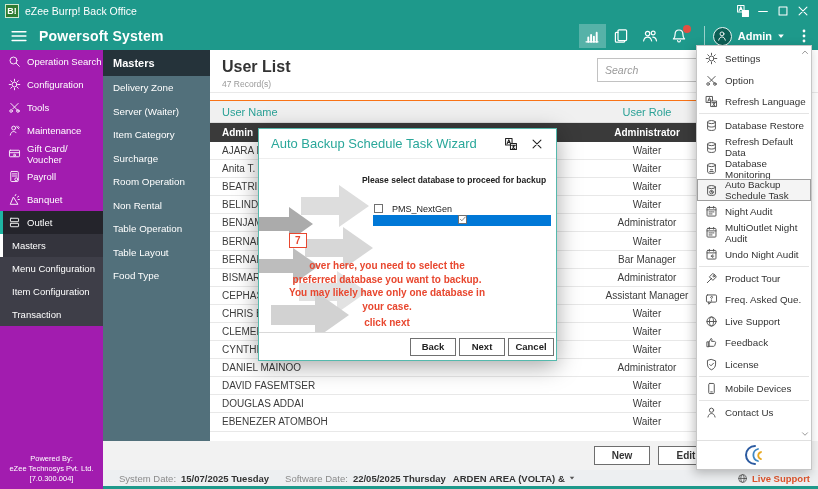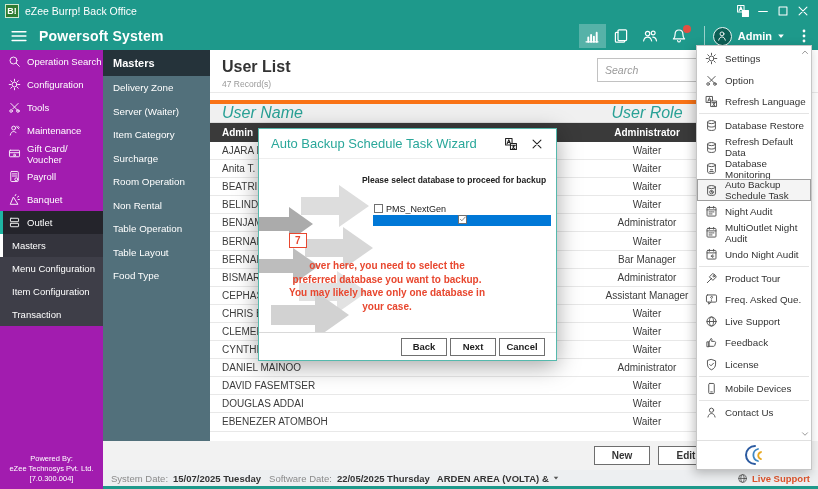--- a/index.html
+++ b/index.html
@@ -53,70 +53,70 @@
 
   
   .main{position:absolute;left:210px;top:50px;width:608px;height:391px;background:#fff;z-index:1;}
   .ptitle{position:absolute;left:12px;top:8px;font-size:16px;font-weight:700;color:#333;}
   .pcount{position:absolute;left:12px;top:29px;font-size:8.5px;color:#999;}
   .search{position:absolute;left:387px;top:8px;width:100px;height:24px;border:1px solid #c2c2c2;background:#fff;
           font-family:"Liberation Sans",sans-serif;font-size:10.5px;font-style:italic;color:#555;padding:0 7px;outline:none;}
   .search::placeholder{color:#9a9a9a;font-style:italic;}
   .hrule{position:absolute;left:0;top:42px;width:608px;height:1px;background:#e9e9e9;}
   .table{position:absolute;left:0;top:50px;width:497px;}
-  .thead{height:23px;background:#F0F0F0;border-top:4px solid #f97316;border-bottom:1px solid #dcdcdc;
-         display:flex;align-items:center;color:#2AA196;font-size:16px;font-style:italic;}
+  .thead{height:23px;background:#F0F0F0;border-top:1px solid #f97316;border-bottom:1px solid #dcdcdc;
+         display:flex;align-items:center;color:#2AA196;font-size:11px;}
   .thead .c1{flex:1;padding-left:12px;}
   .thead .c2{width:120px;text-align:center;}
   .trow{height:18.1px;display:flex;align-items:center;border-bottom:1px solid #e8e8e8;font-size:10px;color:#3c3c3c;background:#fff;}
   .trow .c1{flex:1;padding-left:12px;white-space:nowrap;overflow:hidden;}
   .trow .c2{width:120px;text-align:center;white-space:nowrap;}
   .trow.sel{background:#3A3A3A;color:#fff;font-weight:700;height:19px;border-bottom:none;}
   .hscroll{position:absolute;left:0;top:383px;width:497px;height:6px;background:#f3f3f3;}
   .hthumb{position:absolute;left:300px;top:1px;width:80px;height:4px;background:#cdcdcd;}
 
   
   .footerband{position:absolute;left:103px;top:441px;width:715px;height:29px;background:#F2F2F2;z-index:1;}
   .btn{position:absolute;top:5px;height:19px;background:#fff;border:1px solid #6e6e6e;font-size:10px;font-weight:700;
        color:#333;text-align:center;line-height:17px;cursor:default;}
   .btn.new{left:491px;width:56px;}
   .btn.edit{left:555px;width:56px;}
   .statusbar{position:absolute;left:103px;top:470px;width:715px;height:16px;background:#EDEFF1;
              display:flex;align-items:center;font-size:9.5px;color:#333;z-index:4;}
-  .sblabel{color:#8a8a8a;margin-left:8px;}
+  .sblabel{color:#8a8a8a;margin-left:16px;}
   .sbval{font-weight:700;margin-left:5px;}
   .outletpick{margin-left:7px;font-weight:700;display:flex;align-items:center;gap:3px;white-space:nowrap;}
   .outletpick .ic{width:8px;height:8px;color:#555;}
   .livesup{margin-left:auto;display:flex;align-items:center;gap:4px;padding-right:8px;color:#E0542C;font-weight:700;font-size:9.5px;}
   .livesup .ic{width:11px;height:11px;color:#555;}
   .tealstrip{position:absolute;left:103px;top:486px;width:715px;height:3px;background:#1E998B;z-index:4;}
 
   
   .dialog{position:absolute;left:258px;top:128px;width:299px;height:233px;background:#fff;
           border:1px solid #55B9AD;box-shadow:0 5px 22px rgba(0,0,0,.35);z-index:5;}
   .dtitlebar{height:30px;display:flex;align-items:center;border-bottom:1px solid #eee;}
   .dtitle{color:#2AA79A;font-size:13px;margin-left:12px;flex:1;}
   .dicon{width:14px;height:14px;color:#222;margin-right:12px;}
   .dbody{position:relative;height:174px;overflow:hidden;}
   .arrows{position:absolute;left:0;top:0;width:180px;height:174px;pointer-events:none;}
   .dinstr{position:absolute;left:100px;top:16px;width:190px;text-align:center;
           font-size:8.5px;font-weight:700;color:#222;}
   .dlist{position:absolute;left:114px;top:44px;width:178px;}
-  .drow{height:11.5px;display:flex;align-items:center;gap:3px;font-size:9px;color:#222;padding-left:1px;}
+  .drow{height:11.5px;display:flex;align-items:center;gap:9px;font-size:9px;color:#222;padding-left:1px;}
   .drow.sel{background:#0078D7;color:#fff;}
   .cb{width:9px;height:9px;border:1px solid #707070;background:#fff;display:inline-flex;align-items:center;justify-content:center;flex:0 0 auto;}
   .cb .ic{width:8px;height:8px;color:#333;}
   .step7{position:absolute;left:30px;top:74px;border:1px solid #E8472F;color:#E8472F;background:#fff;
          font-size:10px;font-weight:700;padding:1px 5px;}
   .dnote{position:absolute;left:28px;top:100px;width:200px;text-align:center;
          font-size:10px;font-weight:700;color:#E8472F;line-height:13.5px;}
   .dclick{position:absolute;left:28px;top:158px;width:200px;text-align:center;
           font-size:10px;font-weight:700;color:#E8472F;}
   .dfooter{position:absolute;left:0;bottom:0;width:100%;height:28px;border-top:1px solid #d9d9d9;
-           display:flex;align-items:center;justify-content:flex-end;gap:3px;padding-right:11px;}
+           display:flex;align-items:center;justify-content:flex-end;gap:3px;padding-right:2px;}
   .dbtn{width:46px;height:18px;background:#fff;border:1px solid #707070;font-size:9.5px;font-weight:700;
         color:#222;text-align:center;line-height:16px;cursor:default;}
 
   
   .ctxwrap{position:absolute;left:696px;top:45px;width:116px;height:425px;background:#fff;
            border:1px solid #C6C6C6;box-shadow:-2px 3px 10px rgba(0,0,0,.25);z-index:6;}
   .ctxitems{position:relative;height:394px;padding-top:2px;}
   .ctxitem{height:21.4px;display:flex;align-items:center;gap:7px;padding-left:8px;font-size:9.8px;color:#333;cursor:default;}
   .ctxitem .ic{width:13px;height:13px;color:#555;}
   .ctxitem.sel{outline:1px solid #9e9e9e;outline-offset:-1px;background:#f4f4f4;}
@@ -502,20 +502,21 @@
                 <svg viewBox="0 0 16 16" fill="none" stroke="currentColor" stroke-width="1.2" stroke-linecap="round" stroke-linejoin="round">
                   <path d="M2.8 8.6l2.9 2.9 7-7.6"></path>
                 </svg>
               </span>
             </span>
             <span>PMS_NextGen_20241120</span>
           </div>
         </div>
       <div class="step7" style="color: rgb(232, 71, 47); border-color: rgb(232, 71, 47);">7</div>
       <div class="dnote" style="color: rgb(232, 71, 47);">over here, you need to select the preferred database you want to backup. You may likely have only one database in your case.</div>
+      <div class="dclick" style="color: rgb(232, 71, 47);">click next</div>
     </div>
     <div class="dfooter" id="dialog-buttons">
         <div class="dbtn">Back</div>
         <div class="dbtn">Next</div>
         <div class="dbtn">Cancel</div>
       </div>
   </div>
 
   <div class="ctxwrap">
     <div class="ctxitems" id="menu-items">

